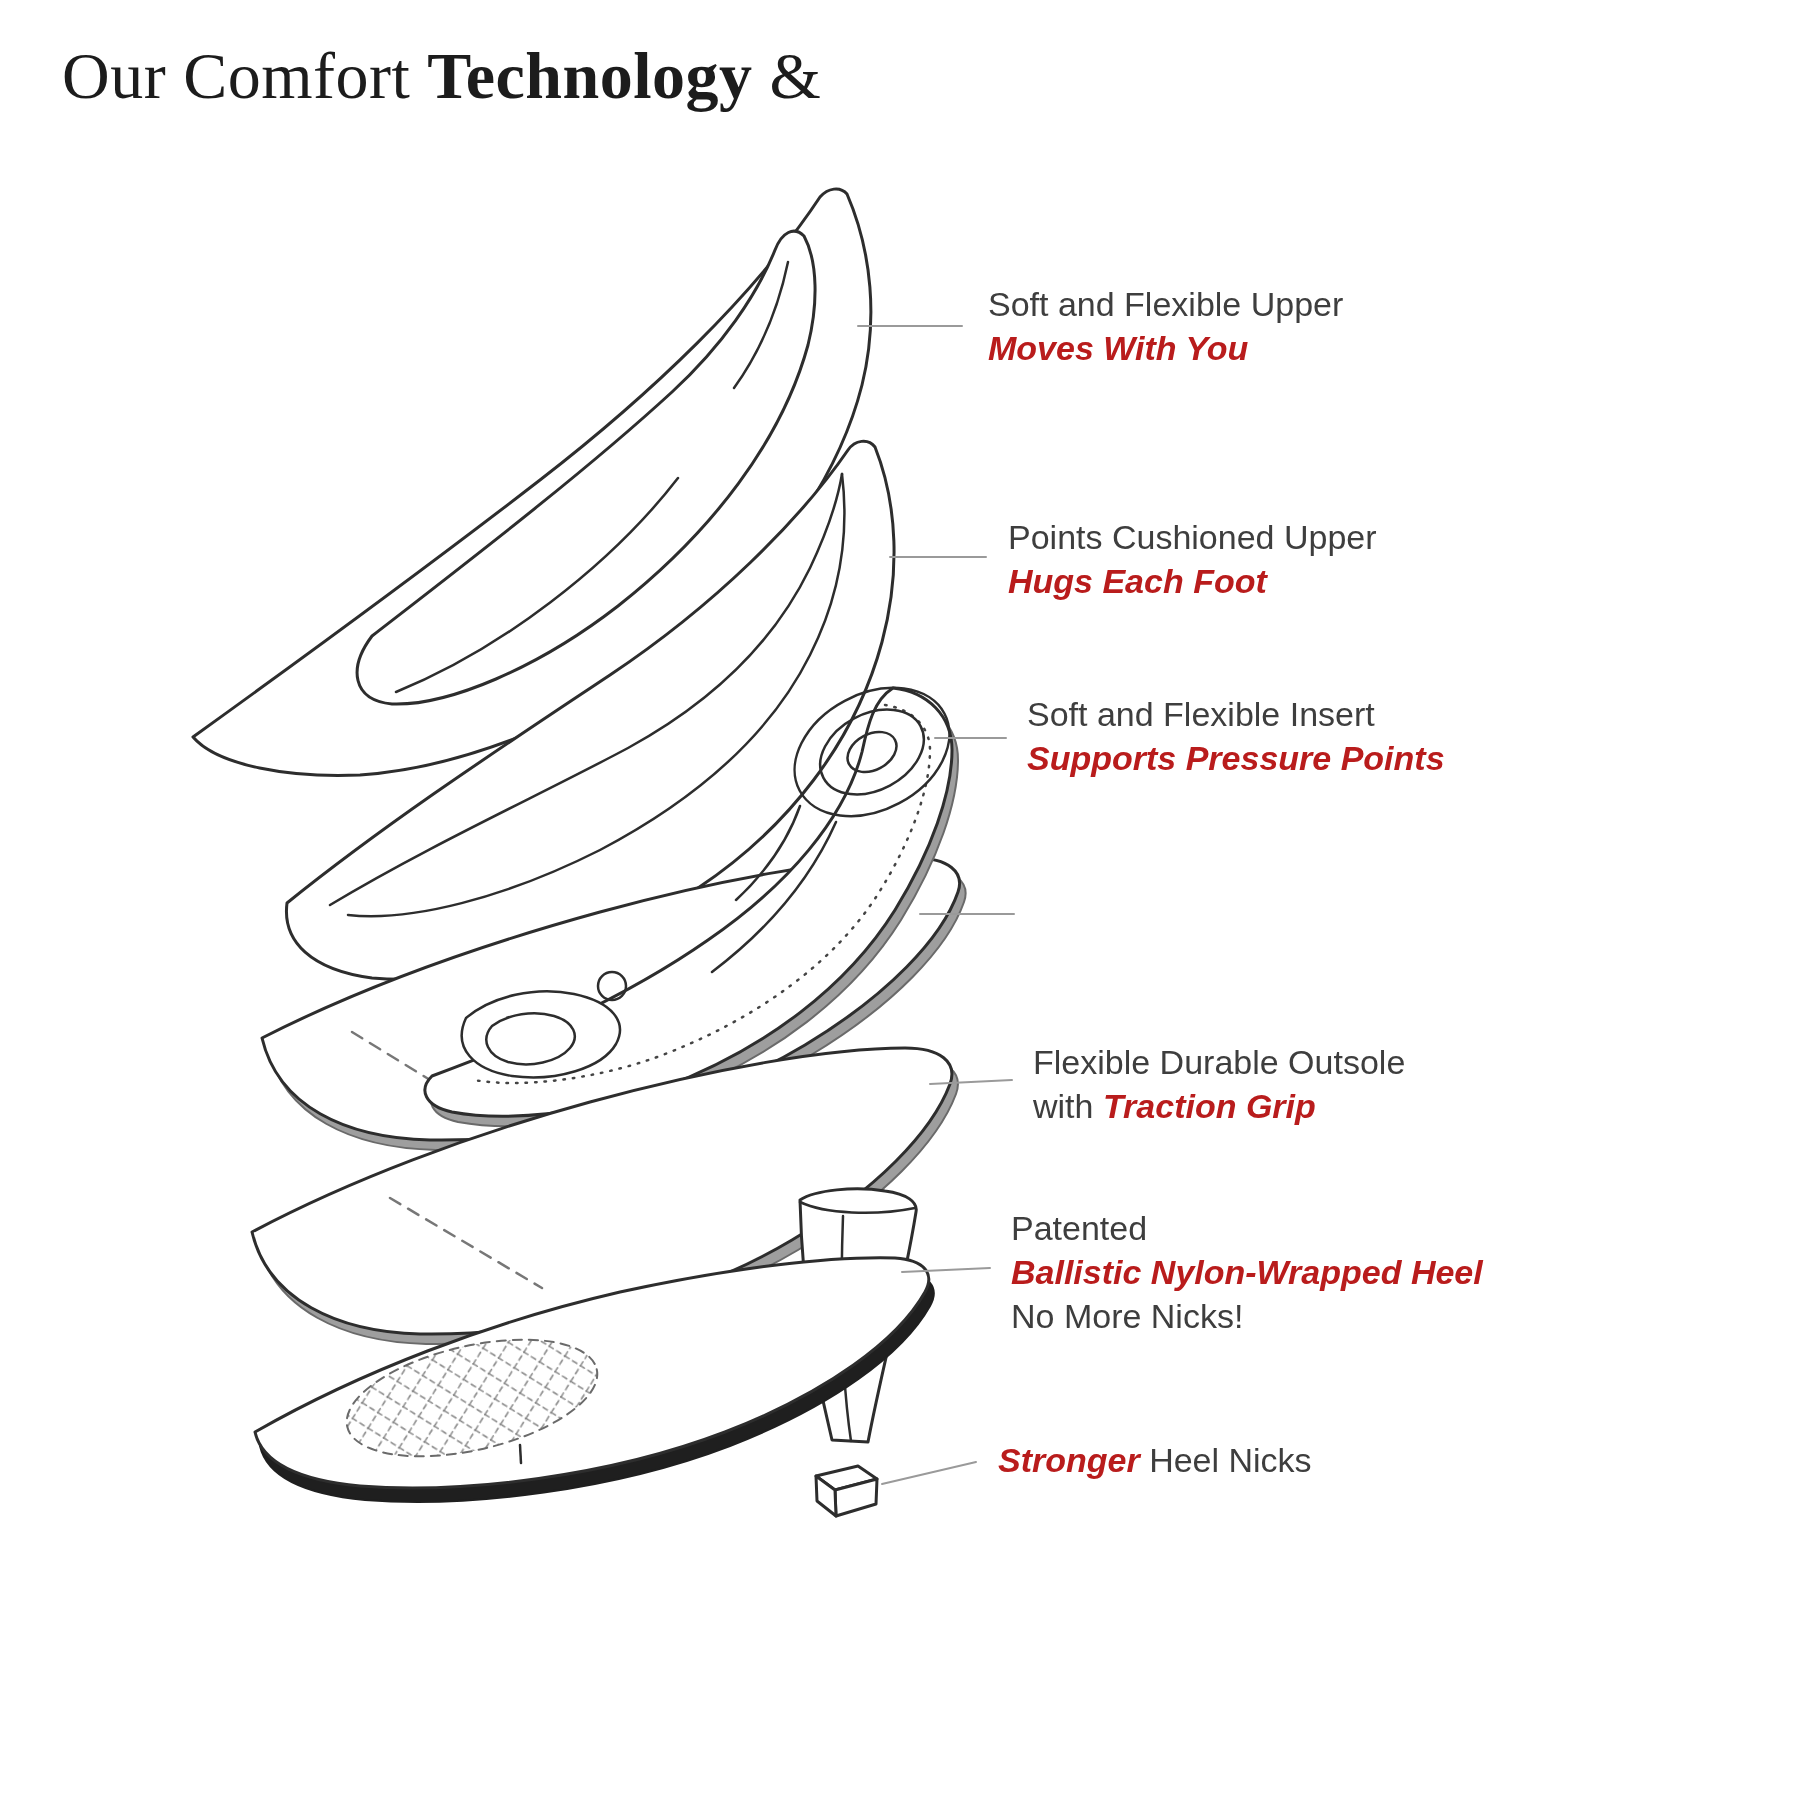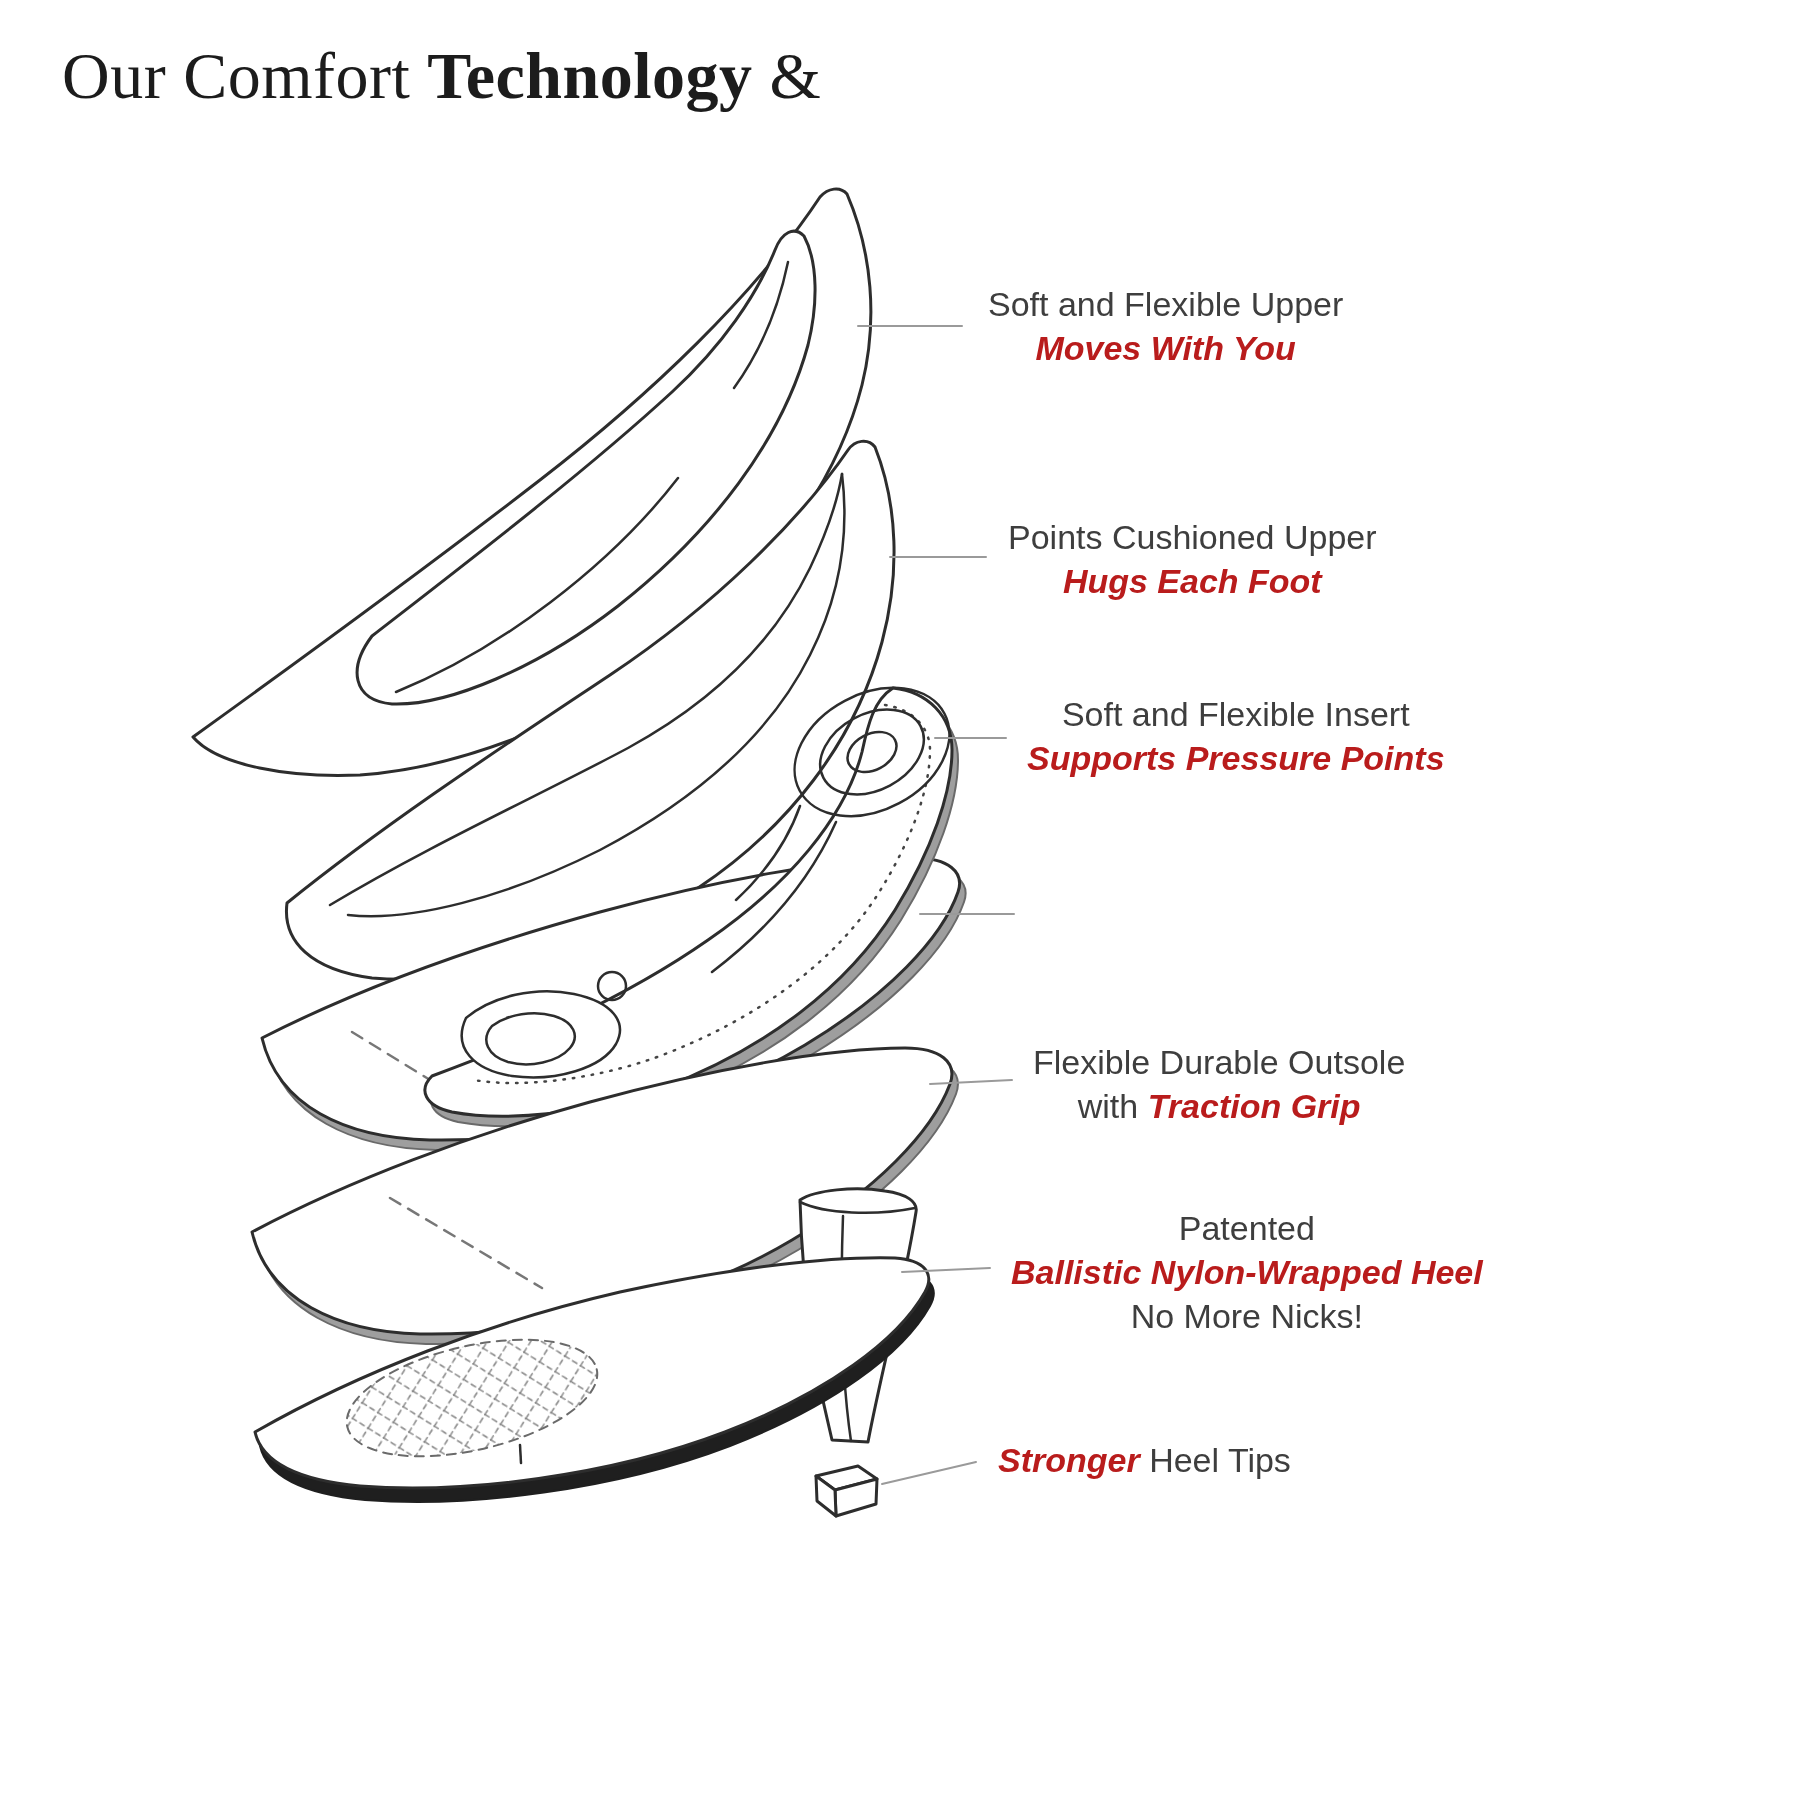--- a/index.html
+++ b/index.html
@@ -2,21 +2,20 @@
 <html><head>
 <meta charset="utf-8">
 <style>
   html,body{margin:0;padding:0;background:#ffffff;}
   #canvas{
     position:relative;
     width:1800px;height:1728px;
     background:#ffffff;
     font-family:"Liberation Sans", sans-serif;
     overflow:hidden;
-    text-align:center;
   }
   .title{
     position:absolute;left:62px;top:38px;
     font-family:"Liberation Serif", serif;
     font-size:66px;line-height:1.16;
     color:#1c1c1c;letter-spacing:0.5px;
   }
   .title .reg{font-weight:400;}
   .title .bold{font-weight:700;}
   .shoe-svg{position:absolute;left:0;top:0;}
@@ -140,16 +139,16 @@
     <div class="b">Ballistic Nylon-Wrapped Heel</div>
     <div class="r">No More Nicks!</div>
   </div>
 
   <div class="label" style="left:1020px;top:1040px;">
     <div class="r">Flexible Durable Outsole</div>
     <div><span class="r">with </span><span class="b">Traction Grip</span></div>
   </div>
 
   <div class="label" style="left:985px;top:1438px;">
-    <span class="b">Stronger</span><span class="r"> Heel Tips</span>
+    <span class="b">Stronger</span><span class="r"> Heel Nicks</span>
   </div>
 
 </div>
 
 </body></html>

